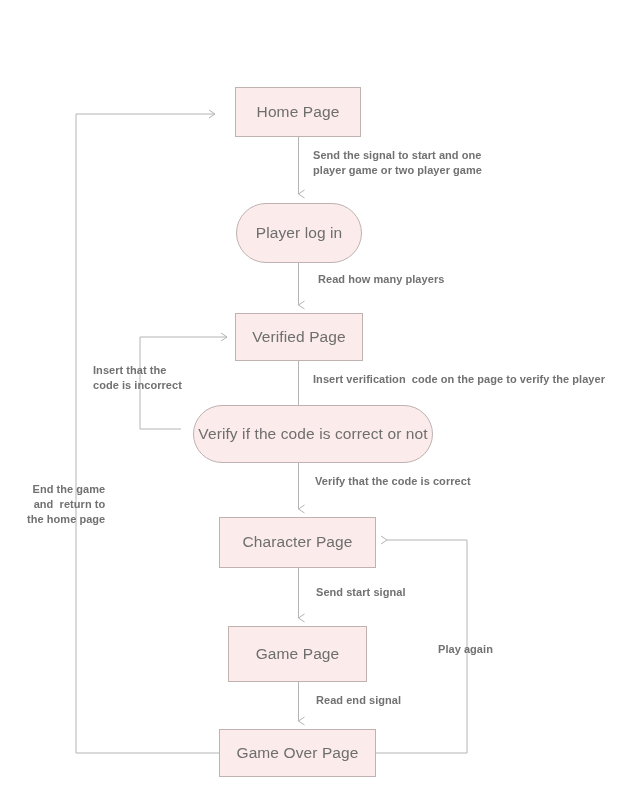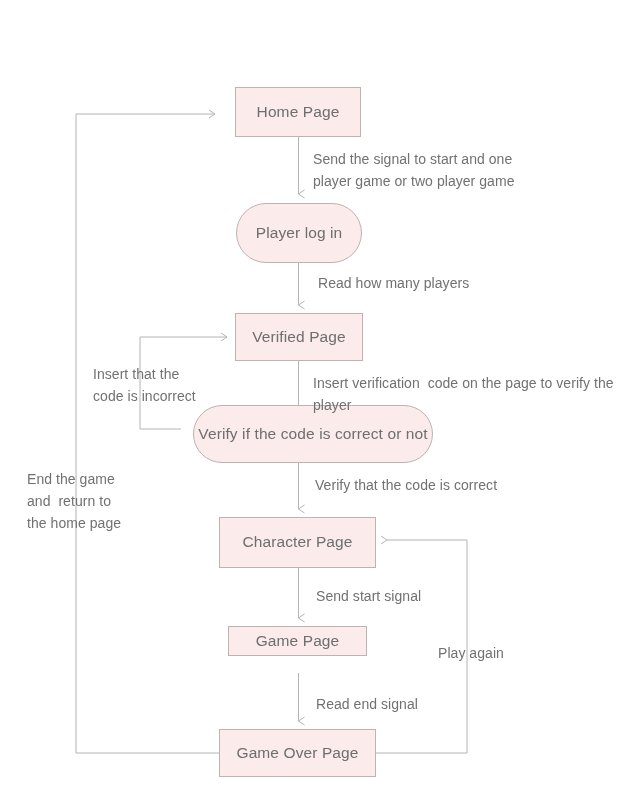--- a/index.html
+++ b/index.html
@@ -40,24 +40,25 @@
     text-align: center;
     letter-spacing: 0.1px;
     white-space: nowrap;
   }
   .node.pill {
     border-radius: 999px;
   }
   .edge-label {
     position: absolute;
     color: #717171;
-    font-size: 14px;
-    line-height: 22px;
+    font-size: 11px;
+    line-height: 15px;
     white-space: pre-wrap;
     letter-spacing: 0.05px;
+    font-weight: bold;
   }
 </style>
 </head>
 <body>
 
 <div id="canvas">
 
   <svg id="edge-layer" viewBox="0 0 639 789" width="639" height="789" xmlns="http://www.w3.org/2000/svg">
     <defs>
       <marker id="arrow-down" markerWidth="12" markerHeight="12" refX="5" refY="9" orient="auto" markerUnits="userSpaceOnUse">
@@ -106,41 +107,41 @@
   </div>
 
   <div class="node pill" style="left:193px; top:369px; width:240px; height:58px;">
     <span>Verify if the code is correct or not</span>
   </div>
 
   <div class="node" style="left:219px; top:481px; width:157px; height:51px;">
     <span>Character Page</span>
   </div>
 
-  <div class="node" style="left:228px; top:590px; width:139px; height:30px;">
+  <div class="node" style="left:228px; top:590px; width:139px; height:56px;">
     <span>Game Page</span>
   </div>
 
   <div class="node" style="left:219px; top:693px; width:157px; height:48px;">
     <span>Game Over Page</span>
   </div>
 
   <div class="edge-label" style="left:313px; top:112px;">Send the signal to start and one
 player game or two player game</div>
 
   <div class="edge-label" style="left:318px; top:236px;">Read how many players</div>
 
   <div class="edge-label" style="left:313px; top:336px;">Insert verification  code on the page to verify the player</div>
 
   <div class="edge-label" style="left:93px; top:327px;">Insert that the
 code is incorrect</div>
 
   <div class="edge-label" style="left:315px; top:438px;">Verify that the code is correct</div>
 
-  <div class="edge-label" style="left:27px; top:432px;">End the game
+  <div class="edge-label" style="left:27px; top:446px;text-align:right;">End the game
 and  return to
 the home page</div>
 
   <div class="edge-label" style="left:316px; top:549px;">Send start signal</div>
 
   <div class="edge-label" style="left:316px; top:657px;">Read end signal</div>
 
   <div class="edge-label" style="left:438px; top:606px;">Play again</div>
 
 </div>

